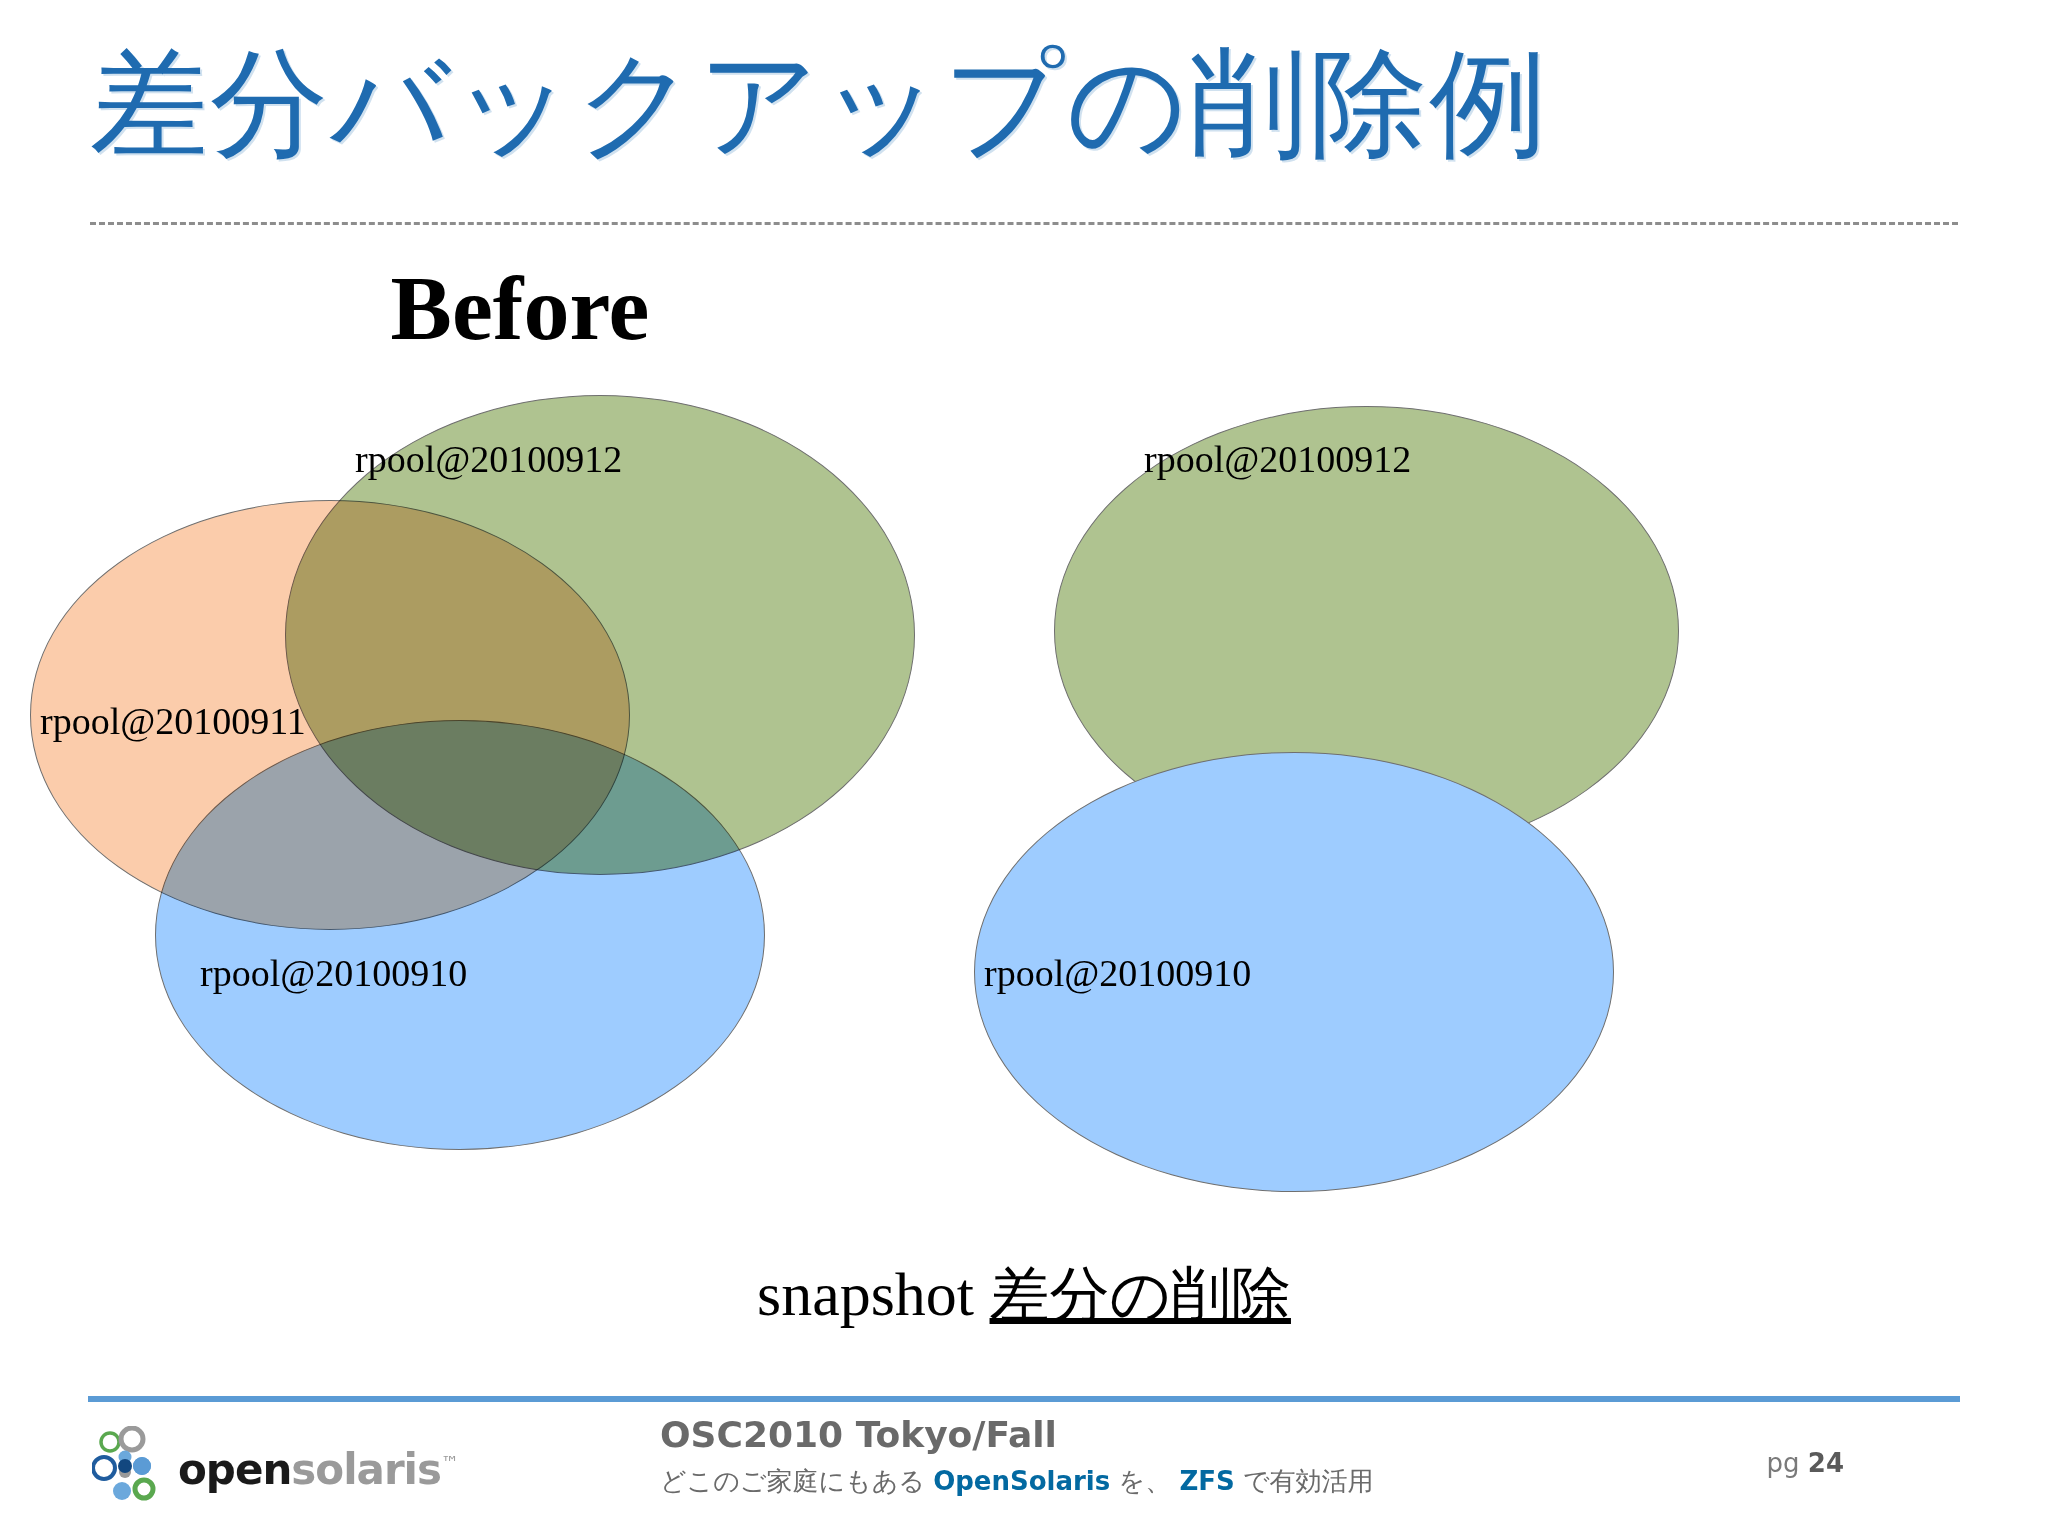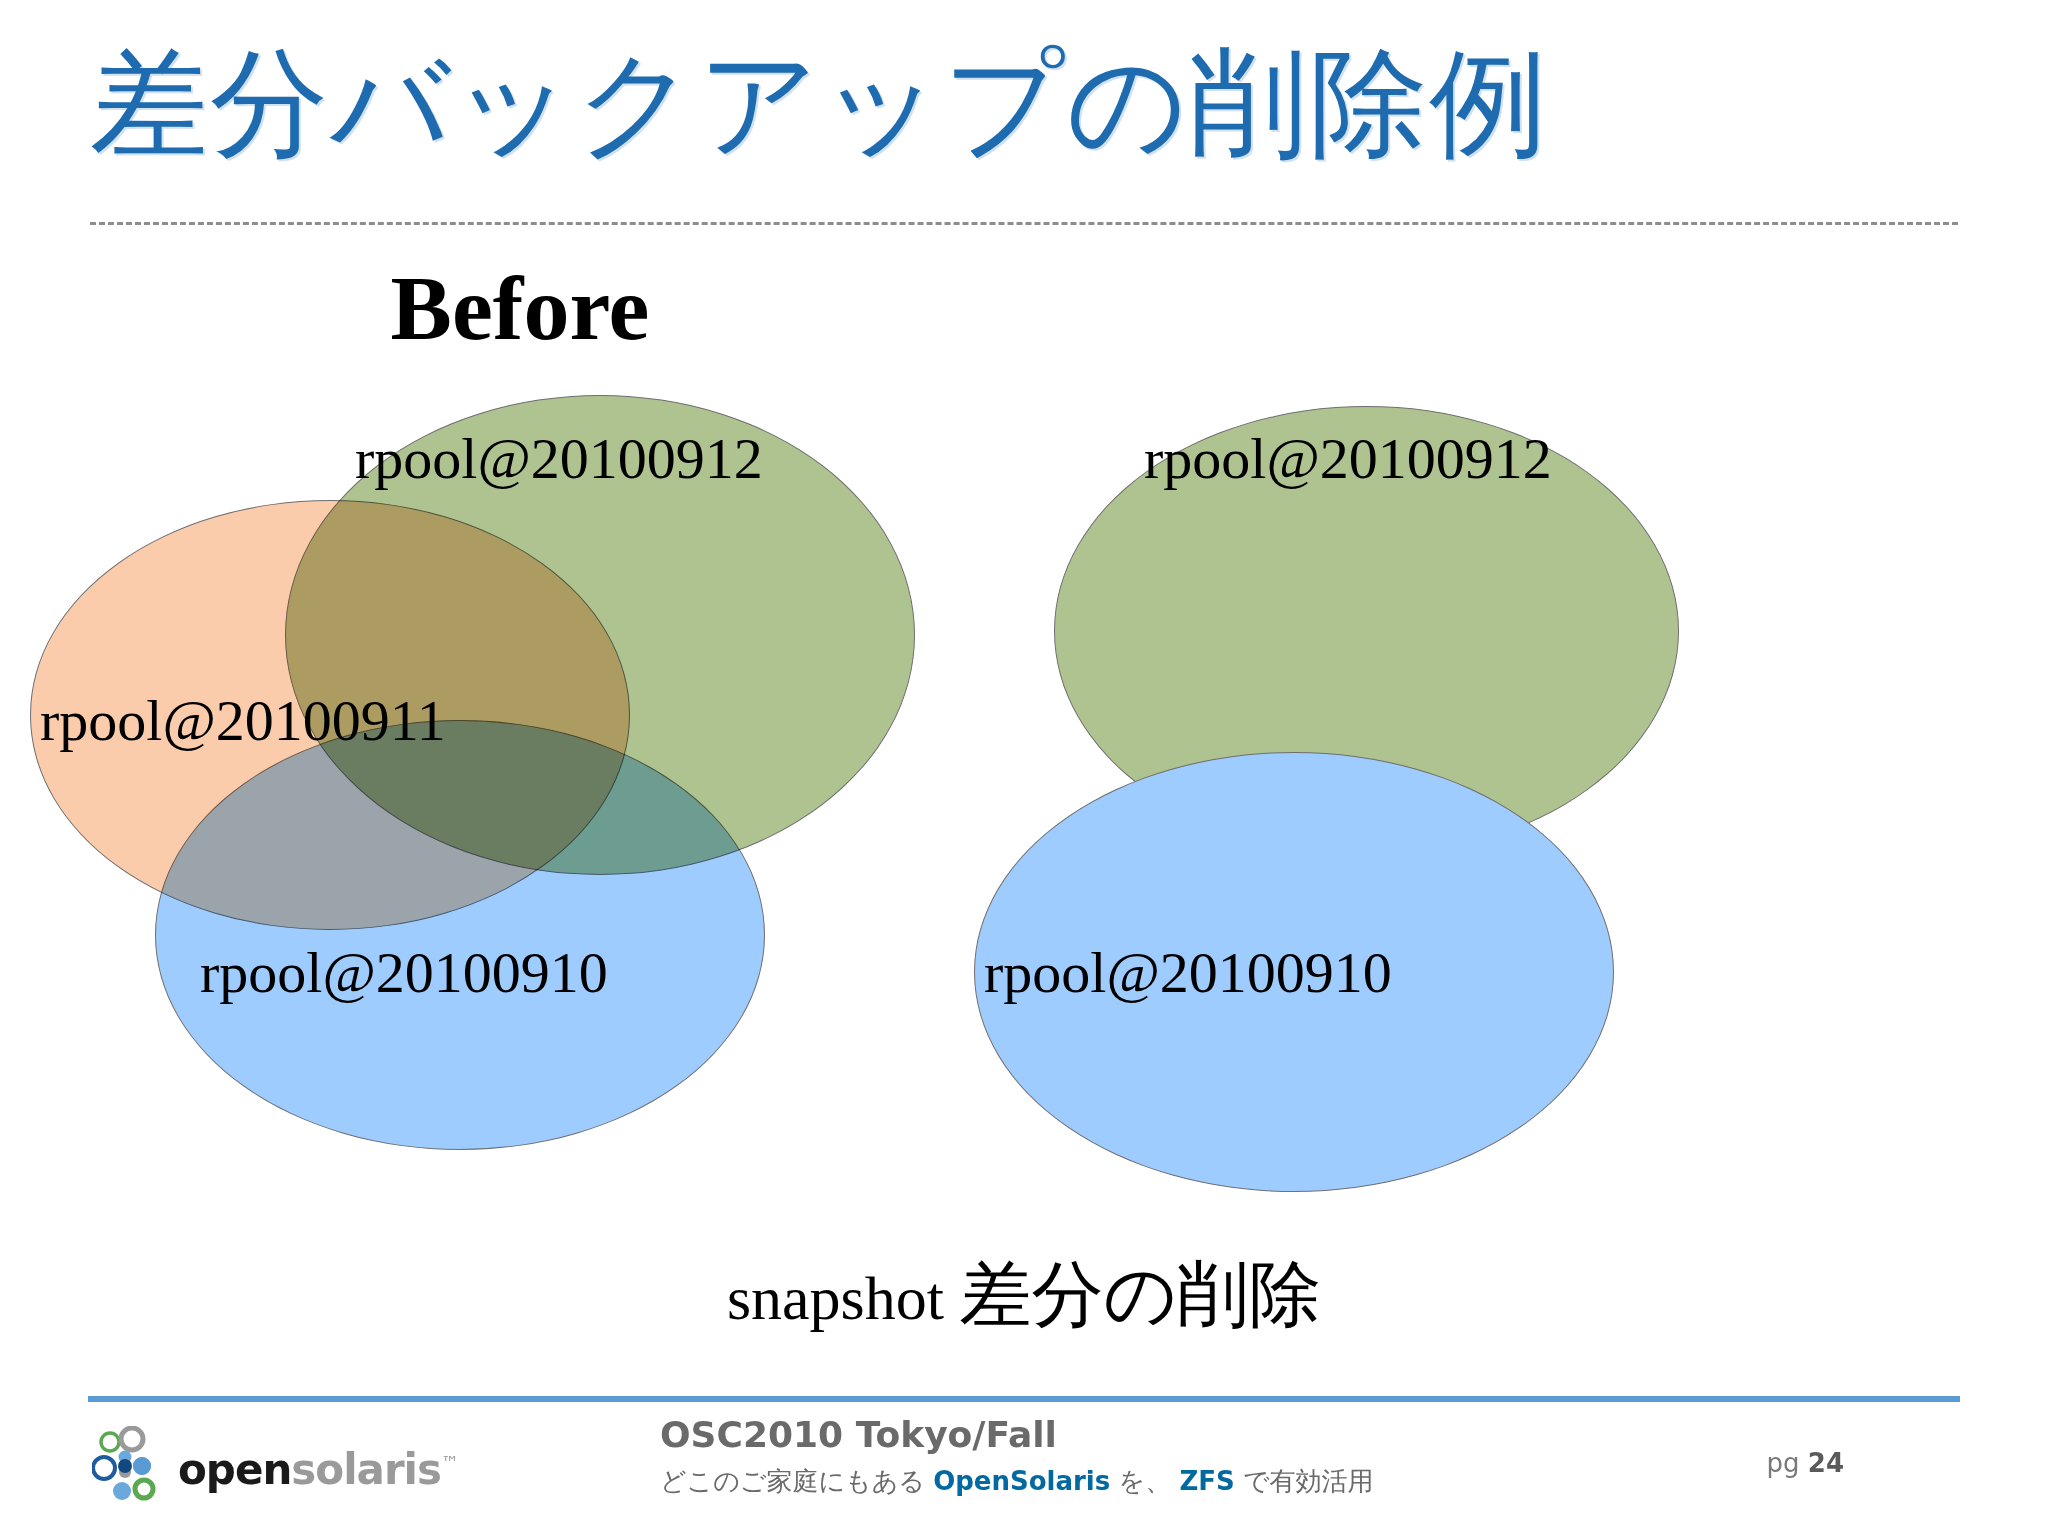--- a/index.html
+++ b/index.html
@@ -65,21 +65,21 @@
     position: absolute;
     border-radius: 50%;
     border: 1px solid #6f6f6f;
     box-sizing: border-box;
   }
   .ellipse.blend { mix-blend-mode: multiply; }
 
   .venn-label {
     position: absolute;
     font-family: "Liberation Serif", serif;
-    font-size: 58px;
+    font-size: 38px;
     line-height: 62px;
     color: #000000;
     white-space: nowrap;
     z-index: 40;
   }
 
   
   #before-venn { left: 0px; top: 0px; width: 1024px; height: 1536px; }
   #before-ell-911 { left: 30px;  top: 500px; width: 600px; height: 430px; }
   #before-ell-912 { left: 285px; top: 395px; width: 630px; height: 480px; }
@@ -103,21 +103,21 @@
     left: 0;
     top: 1258px;
     width: 2048px;
     text-align: center;
     font-family: "Liberation Serif", serif;
     font-size: 62px;
     line-height: 72px;
     color: #000000;
     white-space: nowrap;
   }
-  #caption .jp { font-family: "DejaVu Sans", sans-serif; font-size: 72px; }
+  #caption .jp { font-family: "DejaVu Sans", sans-serif; font-size: 60px; text-decoration: underline; }
 
   
   #footer-rule {
     position: absolute;
     left: 88px;
     top: 1396px;
     width: 1872px;
     height: 6px;
     background: #5B9BD5;
   }

